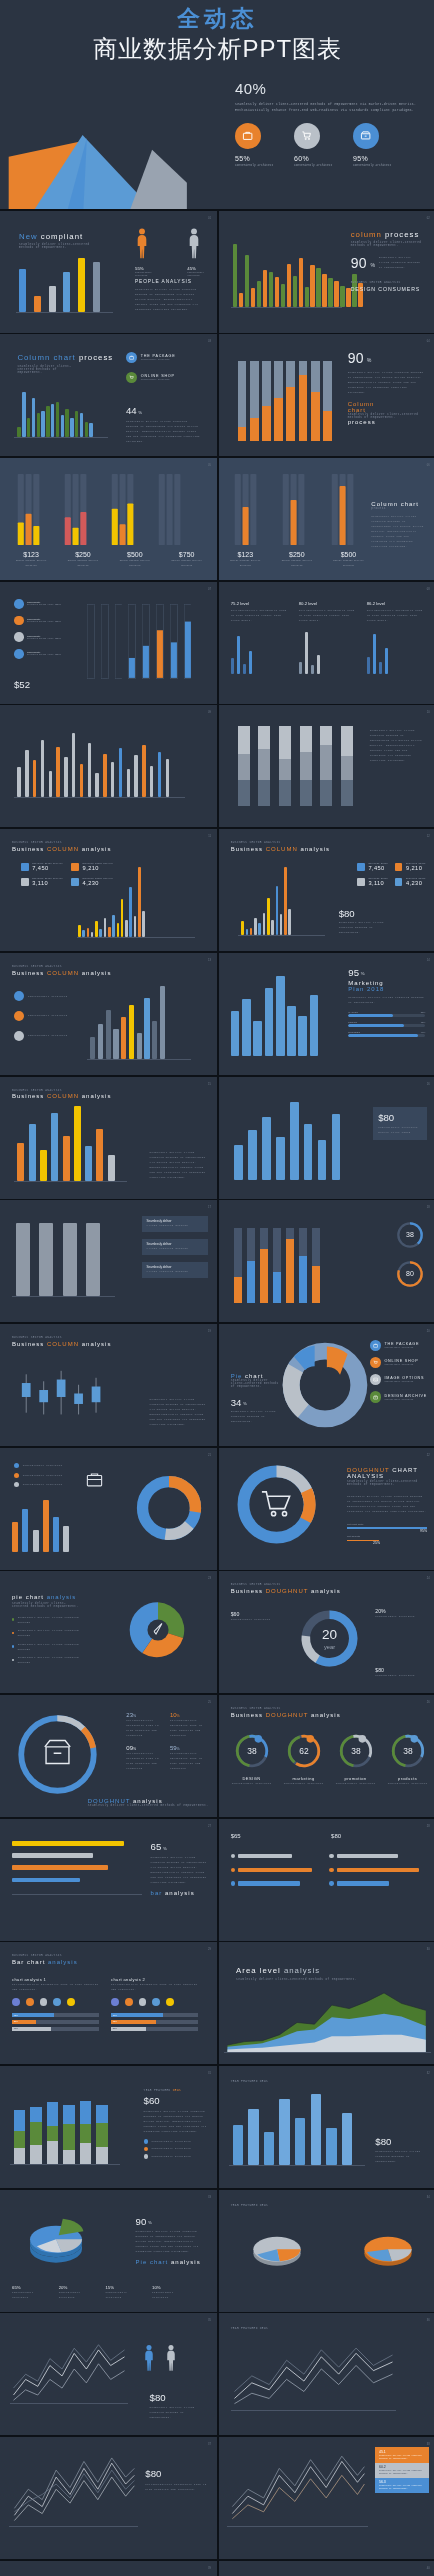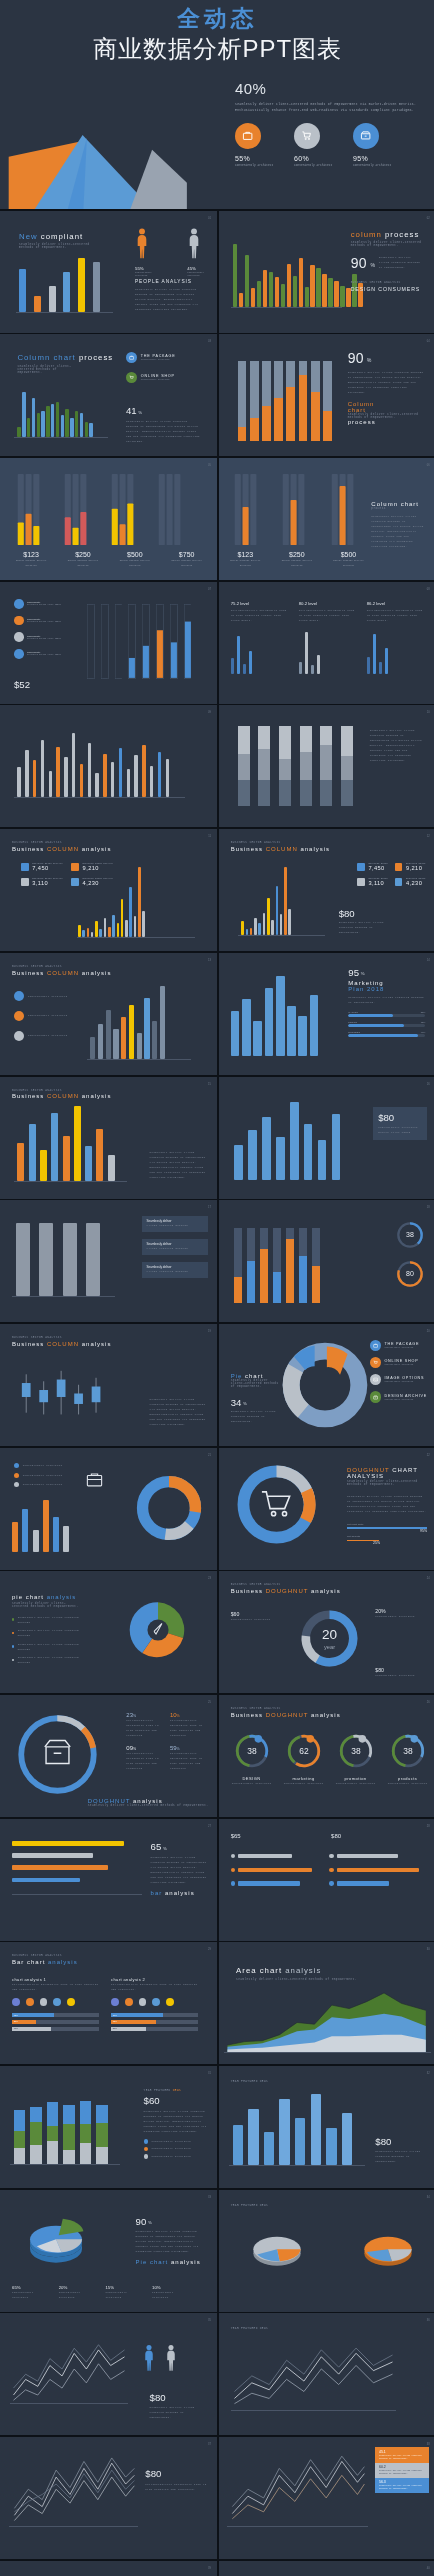--- a/index.html
+++ b/index.html
@@ -286,21 +286,21 @@
             </svg>
         </div>
         <div>
           <div class="icon-lbl">ONLINE SHOP</div>
           <div class="icon-sub">Conveniently architect</div>
         </div>
       </div>
     </div>
     <div style="position:absolute;left:126px;top:71px;width:75px">
       <div style="display:flex;align-items:flex-end;gap:1.7px">
-        <div class="num-md">41</div>
+        <div class="num-md">44</div>
         <div style="font-size:4.3px;color:#cfd6de;margin-bottom:1.7px">%</div>
       </div>
       <div class="body-copy" style="margin-top:2.6px">Seamlessly deliver client-centered methods of empowerment via market-driven metrics. Enthusiastically enhance front-end web-readiness via standards compliant paradigms.</div>
     </div>
   </div>
 
   <div class="slide">
     <div class="pg">04</div>
     <div class="bars" style="left:19px;bottom:15.7px;height:80px;gap:3.5px;align-items:flex-end">
       <div style="position:relative;width:8.7px;height:80px;background:#7e8fa3">
@@ -1354,21 +1354,21 @@
               <span style="position:absolute;left:1.7px;top:0.4px;font-size:2.1px;color:#2b3442">55%</span>
             </div>
         </div>
       </div>
     </div>
   </div>
 
   <div class="slide">
     <div class="pg">30</div>
     <div style="position:absolute;left:17.4px;top:24px">
-      <div class="ttl ttl-md"><span class="w">Area chart</span> <span class="gr">analysis</span></div>
+      <div class="ttl ttl-md"><span class="w">Area level</span> <span class="gr">analysis</span></div>
       <div class="kick" style="margin-top:2.6px">Seamlessly deliver client-centered methods of empowerment.</div>
     </div>
     <svg style="position:absolute;left:5.2px;bottom:12px" width="207" height="66" viewBox="0 0 238 76" preserveAspectRatio="none">
       <path d="M4 68 L24 64 L44 63 L64 56 L84 42 L104 44 L124 22 L144 26 L164 18 L184 8 L204 20 L232 28 L232 76 L4 76 Z" fill="#4a7a2e"></path>
       <path d="M4 70 L24 68 L44 66 L64 60 L84 52 L104 50 L124 36 L144 38 L164 35 L184 32 L204 35 L232 46 L232 76 L4 76 Z" fill="#5b9bd5"></path>
       <path d="M4 73 L24 72 L44 71 L64 69 L84 67 L104 65 L124 58 L144 58 L164 57 L184 56 L204 56 L232 62 L232 76 L4 76 Z" fill="#cdd4dc"></path>
       <path d="M4 68 L24 64 L44 63 L64 56 L84 42 L104 44 L124 22 L144 26 L164 18 L184 8 L204 20 L232 28" fill="none" stroke="#1f2730" stroke-width=".7"></path>
     </svg>
     <div class="axis" style="left:5.2px;bottom:11.3px;width:207px"></div>
   </div>

